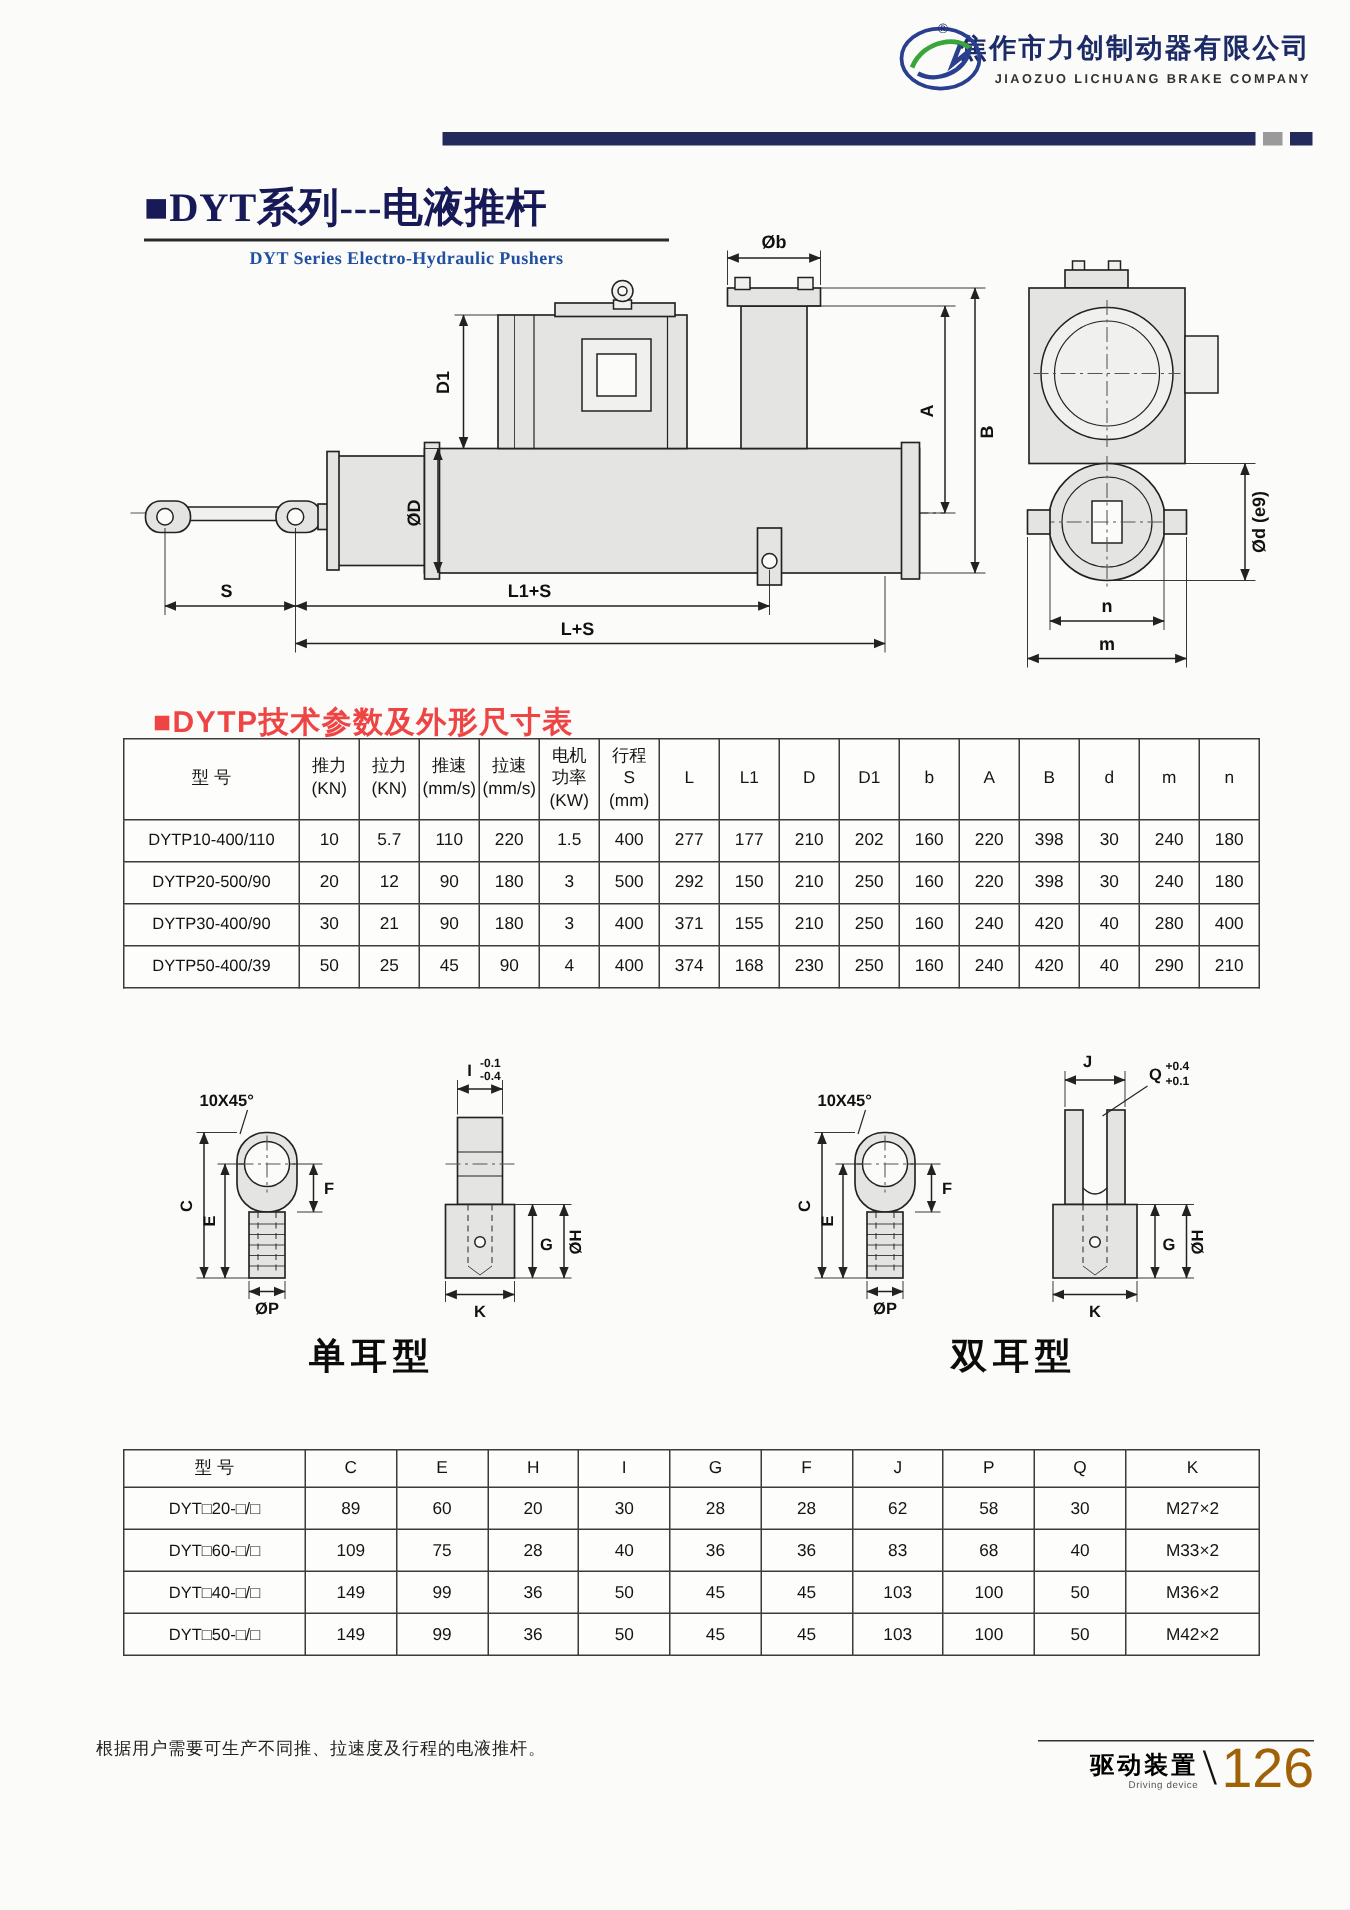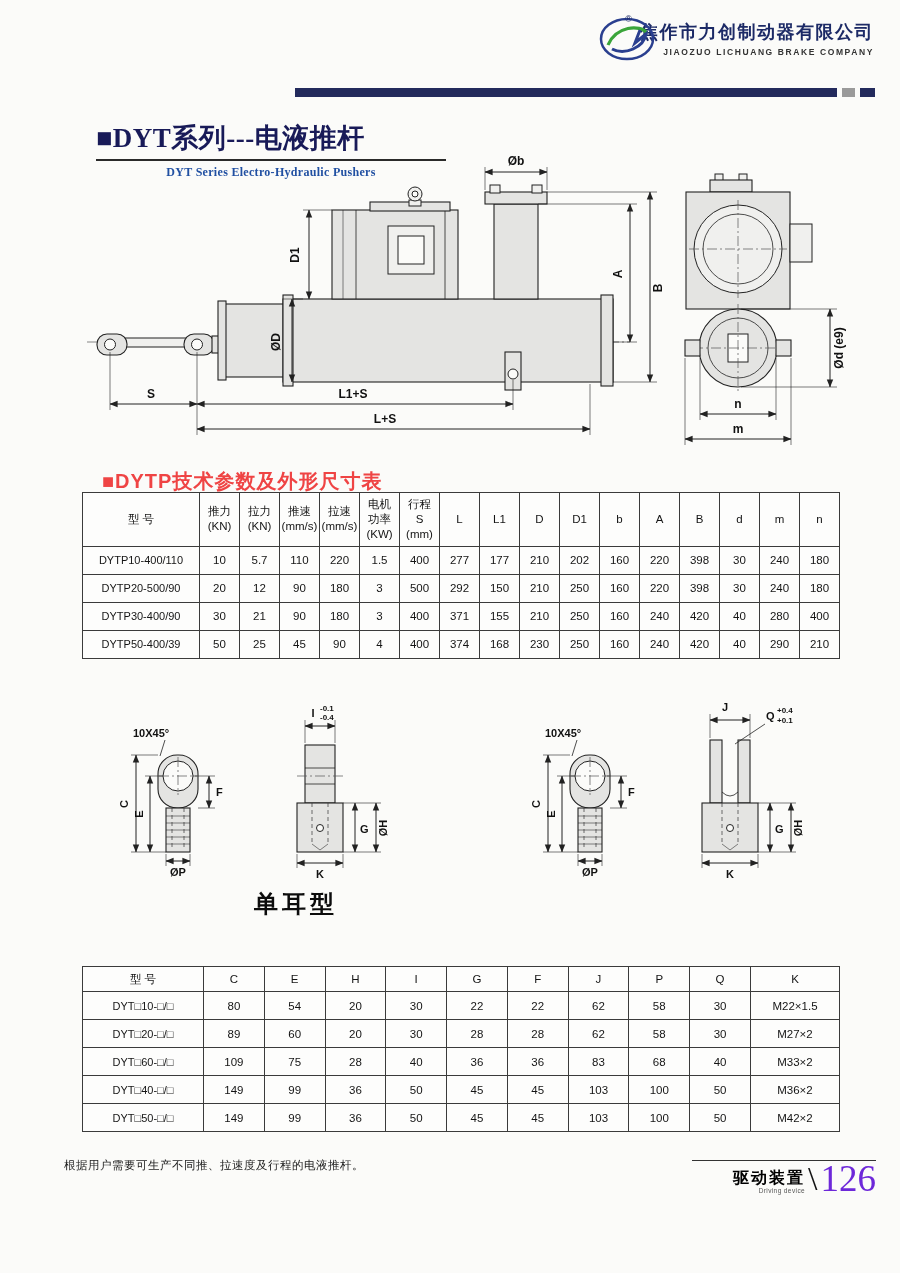--- a/index.html
+++ b/index.html
@@ -35,21 +35,21 @@
   .edge{stroke:#222;stroke-width:.8;fill:none;}
   .thin{stroke:#222;stroke-width:.55;fill:none;}
   .cl{stroke:#555;stroke-width:.7;stroke-dasharray:10 3 2 3;fill:none;}
   .bore{stroke:#333;stroke-width:.7;stroke-dasharray:4 3;fill:none;}
   .dim{stroke:#222;stroke-width:1;marker-start:url(#arr);marker-end:url(#arr);}
   .ext{stroke:#222;stroke-width:.6;}
   .lead{stroke:#222;stroke-width:.8;}
   .lbl{font:bold 12px "Liberation Sans",sans-serif;fill:#111;}
   .lbl2{font:bold 11px "Liberation Sans",sans-serif;fill:#111;}
   .tol{font:bold 8px "Liberation Sans",sans-serif;fill:#111;}
-  .type-label{position:absolute;width:180px;text-align:right;font-size:24px;font-weight:bold;
+  .type-label{position:absolute;width:180px;text-align:center;font-size:24px;font-weight:bold;
     letter-spacing:4px;color:#0c0c0c;}
   #type-single{top:888px;left:158px;}
   #type-double{top:888px;left:586px;}
   
   .section-heading{position:absolute;left:102px;margin:0;font-size:20px;font-weight:bold;color:#ef4444;letter-spacing:1px;}
   #spec-heading{top:468px;}
   #fork-heading{top:942px;margin-top:44px;}
   table{position:absolute;left:82px;width:758px;border-collapse:collapse;table-layout:fixed;background:#fdfdfc;}
   #spec-table{top:492px;}
   #fork-table{top:966px;}
@@ -62,21 +62,21 @@
   #fork-table th:last-child,#fork-table td:last-child{width:86px;}
   #fork-table th{height:16px;}
   td:first-child{font-size:11px;}
   
   .note{position:absolute;top:1146px;left:64px;font-size:11.5px;color:#222;letter-spacing:.5px;}
   .footer-line{position:absolute;top:1160px;left:692px;width:184px;border-top:1.5px solid #333;}
   .footer-block{position:absolute;top:1164px;right:24px;display:flex;align-items:flex-end;gap:3px;}
   .footer-cn{font-size:16px;font-weight:bold;letter-spacing:2px;color:#000;text-align:right;line-height:1.1;margin-left:28px;}
   .footer-en{font-size:6.5px;color:#555;letter-spacing:.4px;text-align:right;}
   .footer-slash{font-family:"Liberation Serif",serif;font-size:34px;font-weight:300;line-height:.85;color:#111;}
-  .footer-page{font-family:Liberation Serif, serif;font-size:37px;line-height:.8;color:#6d28d9;}
+  .footer-page{font-family:Liberation Sans, sans-serif;font-size:37px;line-height:.8;color:#a16207;}
 </style>
 </head>
 <body>
 
 <div class="page">
 
   <div class="logo-block">
     <svg width="58" height="46" viewBox="0 0 58 46">
       <ellipse cx="28" cy="23" rx="26" ry="20" fill="none" stroke="#2a3f8f" stroke-width="2.5"></ellipse>
       <path d="M9,29 C17,10 41,8 48,17" fill="none" stroke="#3aa53a" stroke-width="3.2"></path>
@@ -455,53 +455,41 @@
     <text class="lbl2" x="690" y="133" text-anchor="start">G</text>
     <line class="dim" x1="706" y1="103" x2="706" y2="152"></line>
     <text class="lbl2" transform="rotate(-90 717 128)" x="717" y="128" text-anchor="middle">ØH</text>
     <line class="ext" x1="617" y1="154" x2="617" y2="168"></line>
     <line class="ext" x1="673" y1="154" x2="673" y2="168"></line>
     <line class="dim" x1="617" y1="163" x2="673" y2="163"></line>
     <text class="lbl2" x="645" y="178" text-anchor="middle">K</text>
   </svg>
 
   <div id="type-single" class="type-label">单耳型</div>
+  <div id="type-double" class="type-label">双耳型</div>
 
   <h3 id="fork-heading" class="section-heading">■叉头外形尺寸表</h3>
   <table id="fork-table">
       <thead>
         <tr>
           <th>型  号</th>
           <th>C</th>
           <th>E</th>
           <th>H</th>
           <th>I</th>
           <th>G</th>
           <th>F</th>
           <th>J</th>
           <th>P</th>
           <th>Q</th>
           <th>K</th>
         </tr>
       </thead>
       <tbody>
         <tr>
-          <td>DYT□10-□/□</td>
-          <td>80</td>
-          <td>54</td>
-          <td>20</td>
-          <td>30</td>
-          <td>22</td>
-          <td>22</td>
-          <td>62</td>
-          <td>58</td>
-          <td>30</td>
-          <td>M22×1.5</td>
-        </tr>
-        <tr>
           <td>DYT□20-□/□</td>
           <td>89</td>
           <td>60</td>
           <td>20</td>
           <td>30</td>
           <td>28</td>
           <td>28</td>
           <td>62</td>
           <td>58</td>
           <td>30</td>

